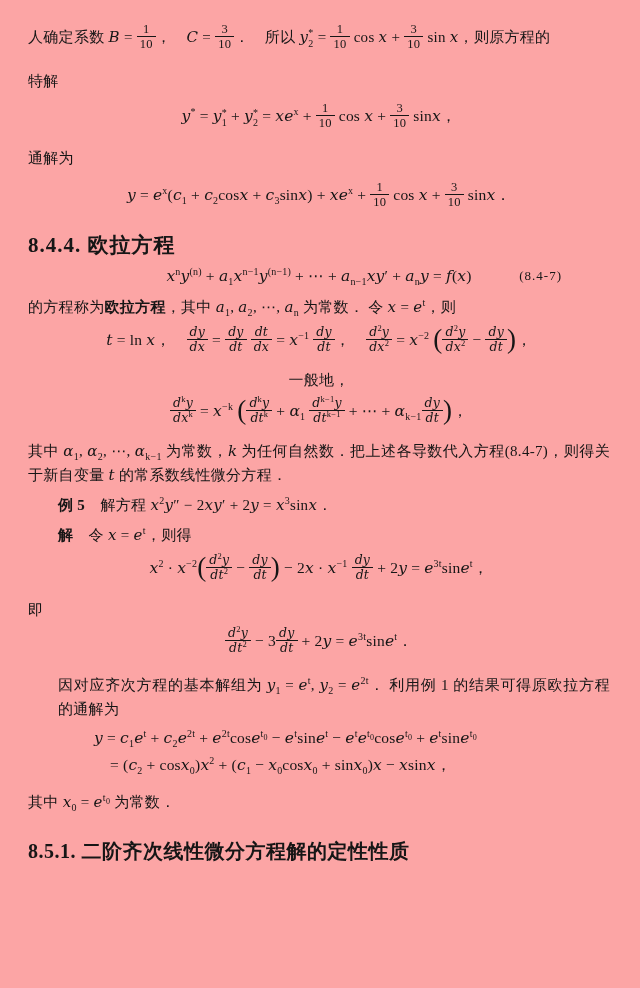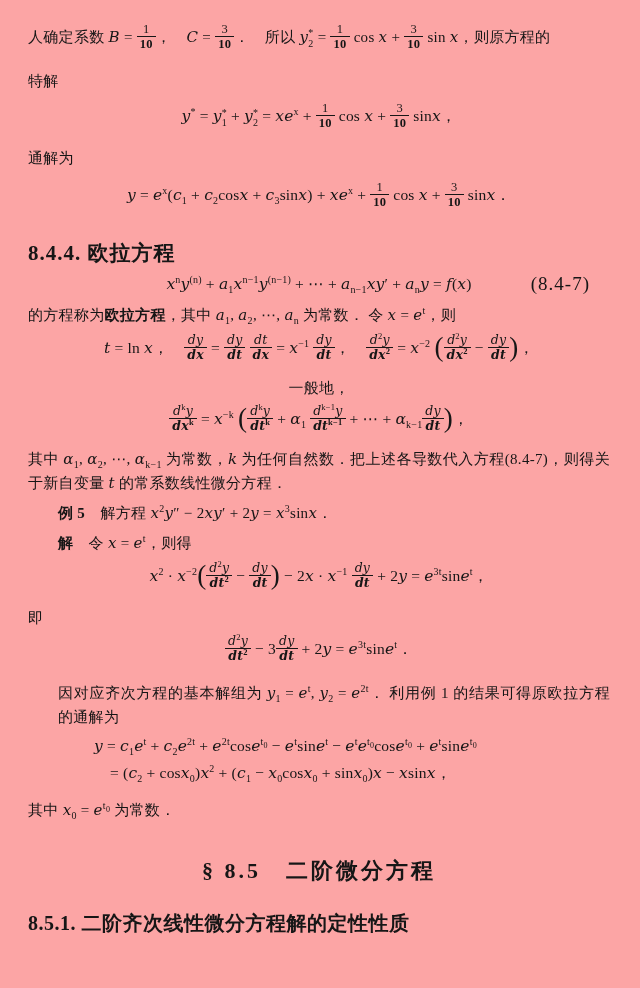--- a/index.html
+++ b/index.html
@@ -23,36 +23,36 @@
   i{font-style:italic;font-family:"DejaVu Serif","Liberation Serif",serif;}
   b{font-weight:bold;margin-top:20px;}
   sup,sub{font-size:10px;line-height:0;}
   sup{vertical-align:super;}
   sub{vertical-align:sub;}
   sup sub{font-size:8px;}
   
   .fr{display:inline-block;vertical-align:middle;text-align:center;
       font-size:12.5px;line-height:1.12;position:relative;top:-2px;}
   .fr .nu{display:block;padding:0 3px;}
-  .fr .de{display:block;border-top:1.4px solid #161616;padding:0 3px;font-weight:bold;}
+  .fr .de{display:block;border-top:1.4px solid #161616;padding:0 3px;}
   .fr sup,.fr sub{font-size:8.5px;}
   
   .ss{display:inline-block;vertical-align:-0.5em;font-size:10px;
       line-height:1.05;text-align:center;}
   .ss span{display:block;}
   
   .bp{font-size:27px;vertical-align:middle;line-height:0;position:relative;top:-3px;font-weight:400;}
   
-  .h-sub{font-size:21px;font-weight:600;letter-spacing:1px;margin-top:28px;}
+  .h-sub{font-size:21px;font-weight:600;letter-spacing:1px;margin-top:20px;}
   .h-main{font-size:22px;font-weight:bold;text-align:center;letter-spacing:3px;margin-top:34px;}
   .h-sub2{font-size:20px;font-weight:700;letter-spacing:0.5px;margin-top:24px;}
   
   .eqrow{position:relative;}
-  .eq-no{position:absolute;right:20px;top:50%;transform:translateY(-50%);
-         font-size:19px;letter-spacing:1px;}
+  .eq-no{position:absolute;right:48px;top:50%;transform:translateY(-50%);
+         font-size:13px;letter-spacing:1px;}
   
   .sol1{padding-left:66px;}
   .sol2{padding-left:82px;}
   
   .mt-p2{margin-top:16px;}
   .mt-f1{margin-top:10px;}
   .mt-p3{margin-top:14px;}
   .mt-f2{margin-top:12px;}
   .mt-xingru{margin-top:16px;}
   .mt-f3{margin-top:8px;}
@@ -113,17 +113,16 @@
   <div class="formula center mt-f7"><span class="fr"><span class="nu"><i>d</i><sup>2</sup><i>y</i></span><span class="de"><i>dt</i><sup>2</sup></span></span> − 3<span class="fr"><span class="nu"><i>dy</i></span><span class="de"><i>dt</i></span></span> + 2<i>y</i> = <i>e</i><sup>3t</sup>sin<i>e</i><sup>t</sup>．</div>
 
   <p class="line indent just mt-note5">因对应齐次方程的基本解组为 <i>y</i><sub>1</sub> = <i>e</i><sup>t</sup>, <i>y</i><sub>2</sub> = <i>e</i><sup>2t</sup>． 利用例 1 的结果可得原欧拉方程的通解为</p>
 
   <div class="formula sol1 mt-sol"><i>y</i> = <i>c</i><sub>1</sub><i>e</i><sup>t</sup> + <i>c</i><sub>2</sub><i>e</i><sup>2t</sup> + <i>e</i><sup>2t</sup>cos<i>e</i><sup>t<sub>0</sub></sup> − <i>e</i><sup>t</sup>sin<i>e</i><sup>t</sup> − <i>e</i><sup>t</sup><i>e</i><sup>t<sub>0</sub></sup>cos<i>e</i><sup>t<sub>0</sub></sup> + <i>e</i><sup>t</sup>sin<i>e</i><sup>t<sub>0</sub></sup></div>
 
   <div class="formula sol2 mt-sol">= (<i>c</i><sub>2</sub> + cos<i>x</i><sub>0</sub>)<i>x</i><sup>2</sup> + (<i>c</i><sub>1</sub> − <i>x</i><sub>0</sub>cos<i>x</i><sub>0</sub> + sin<i>x</i><sub>0</sub>)<i>x</i> − <i>x</i>sin<i>x</i>，</div>
 
   <p class="line mt-x0">其中 <i>x</i><sub>0</sub> = <i>e</i><sup>t<sub>0</sub></sup> 为常数．</p>
 
-  <h1 class="h-main">§ 8.5　二阶微分方程</h1>
 
   <h2 class="h-sub2">8.5.1. 二阶齐次线性微分方程解的定性性质</h2>
 
 </div>
 
 </body></html>

